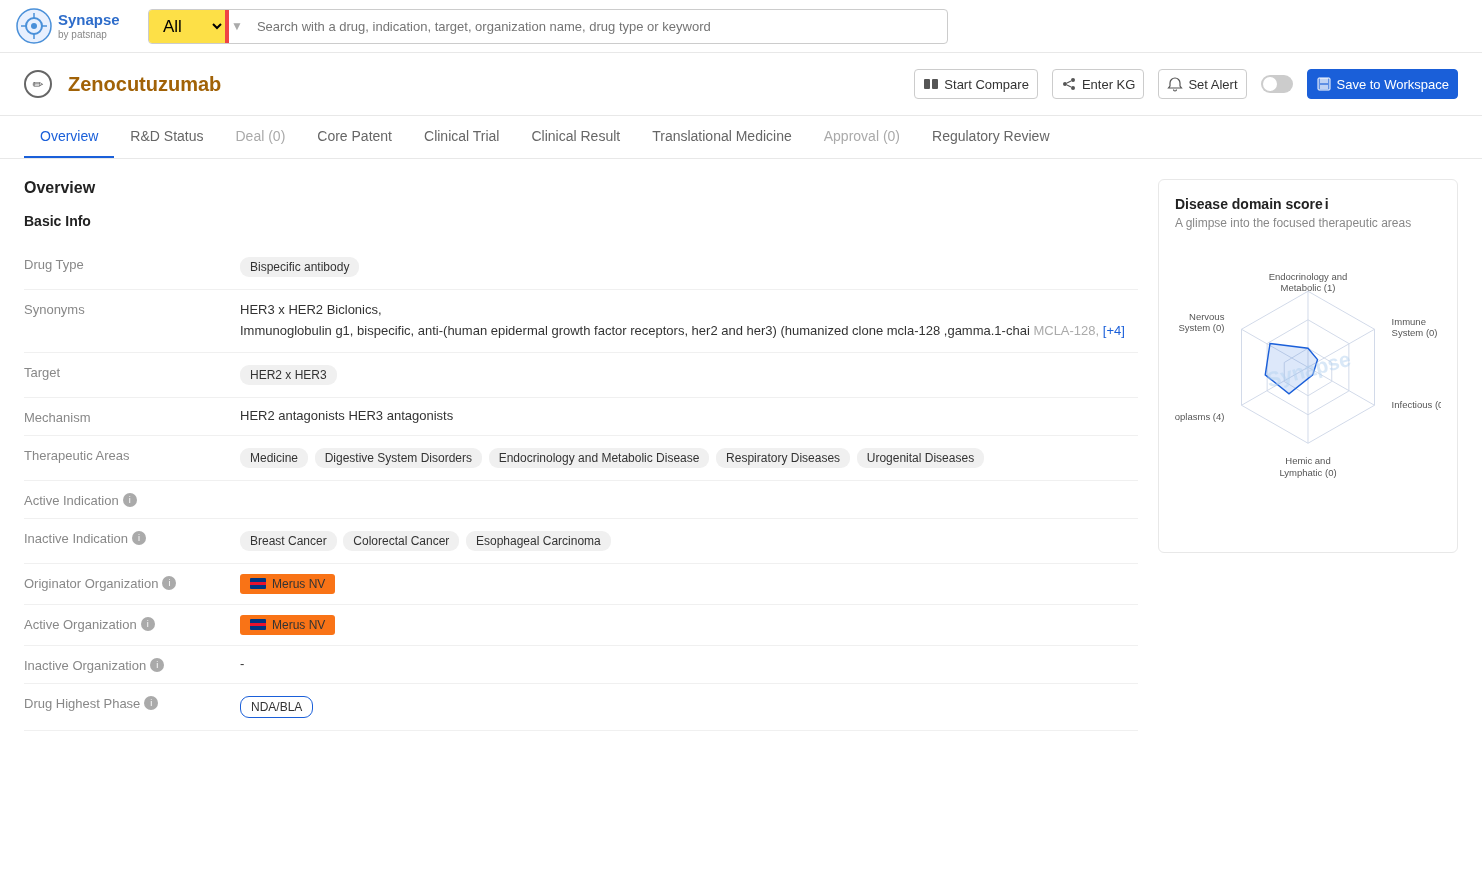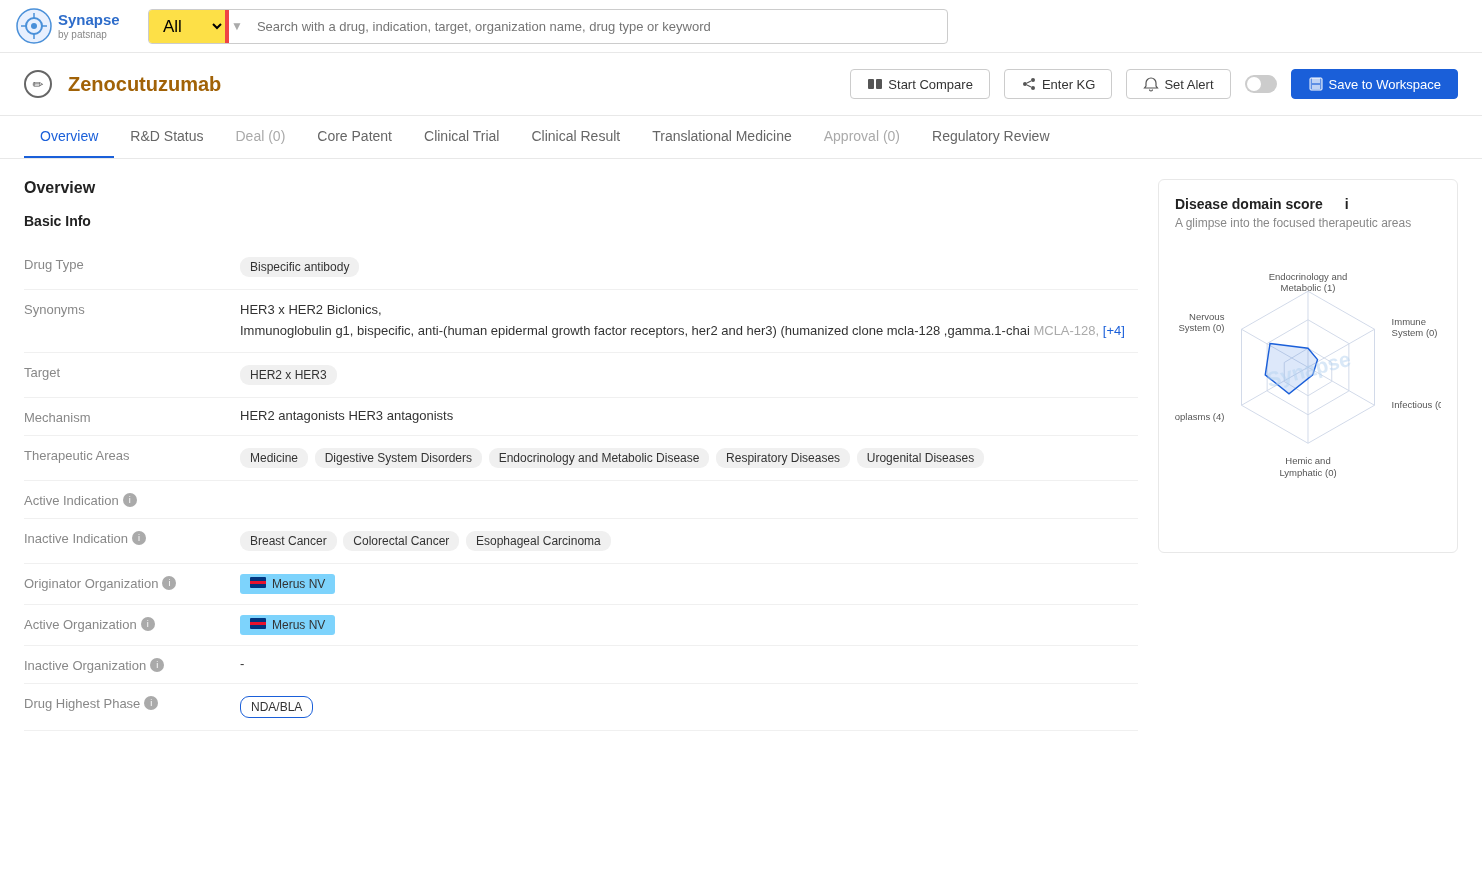--- a/index.html
+++ b/index.html
@@ -77,21 +77,21 @@
     }
     .drug-actions {
       display: flex;
       align-items: center;
       gap: 14px;
     }
     .action-btn {
       display: flex;
       align-items: center;
       gap: 5px;
-      padding: 6px 16px;
+      padding: 6px 8px;
       border: 1px solid #ccc;
       border-radius: 4px;
       background: #fff;
       font-size: 13px;
       cursor: pointer;
       color: #333;
     }
     .action-btn.primary {
       background: #1a5fd9;
       color: #fff;
@@ -205,24 +205,24 @@
     .tag.blue-border {
       background: #fff;
       border: 1px solid #1a5fd9;
       color: #333;
     }
     .link-text { color: #1a5fd9; cursor: pointer; }
     .synonyms-text { font-size: 13px; color: #333; line-height: 1.6; }
 
     .org-tag {
       display: inline-flex;
-      align-items: flex-start;
+      align-items: center;
       gap: 6px;
       padding: 3px 10px;
-      background: #7dd3fc;
+      background: #f97316;
       border-radius: 3px;
       font-size: 12px;
     }
     .org-flag {
       width: 16px; height: 11px;
       background: linear-gradient(180deg, #003580 33%, #e8112d 33%, #e8112d 66%, #003580 66%);
       border-radius: 1px;
       display: inline-block;
     }
 
@@ -231,21 +231,21 @@
       border: 1px solid #e8e8e8;
       border-radius: 6px;
       padding: 16px;
     }
     .score-card-title {
       font-size: 14px;
       font-weight: 600;
       color: #222;
       display: flex;
       align-items: center;
-      gap: 22px;
+      gap: 2px;
       margin-bottom: 4px;
     }
     .score-card-subtitle {
       font-size: 12px;
       color: #888;
       margin-bottom: 16px;
     }
     .radar-container {
       width: 100%;
       display: flex;

